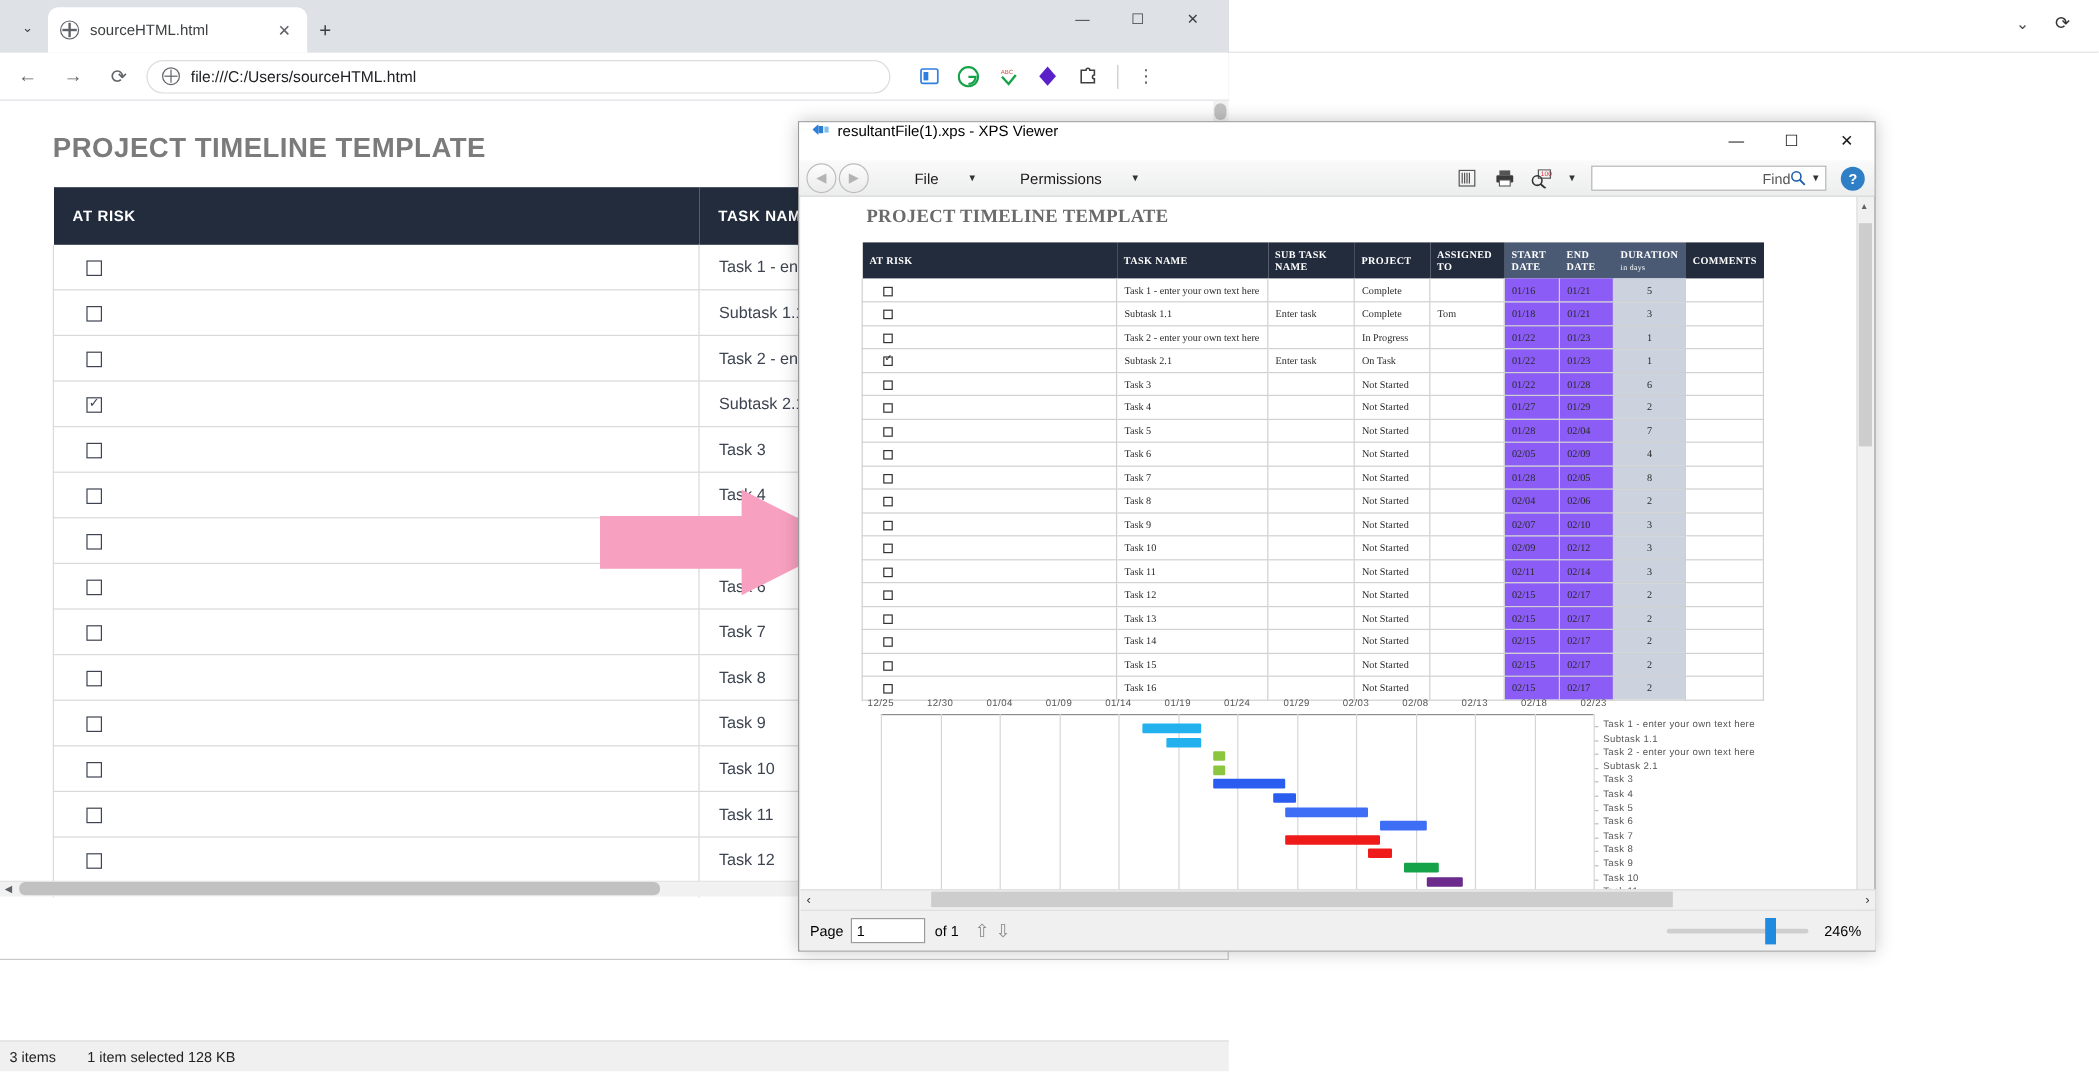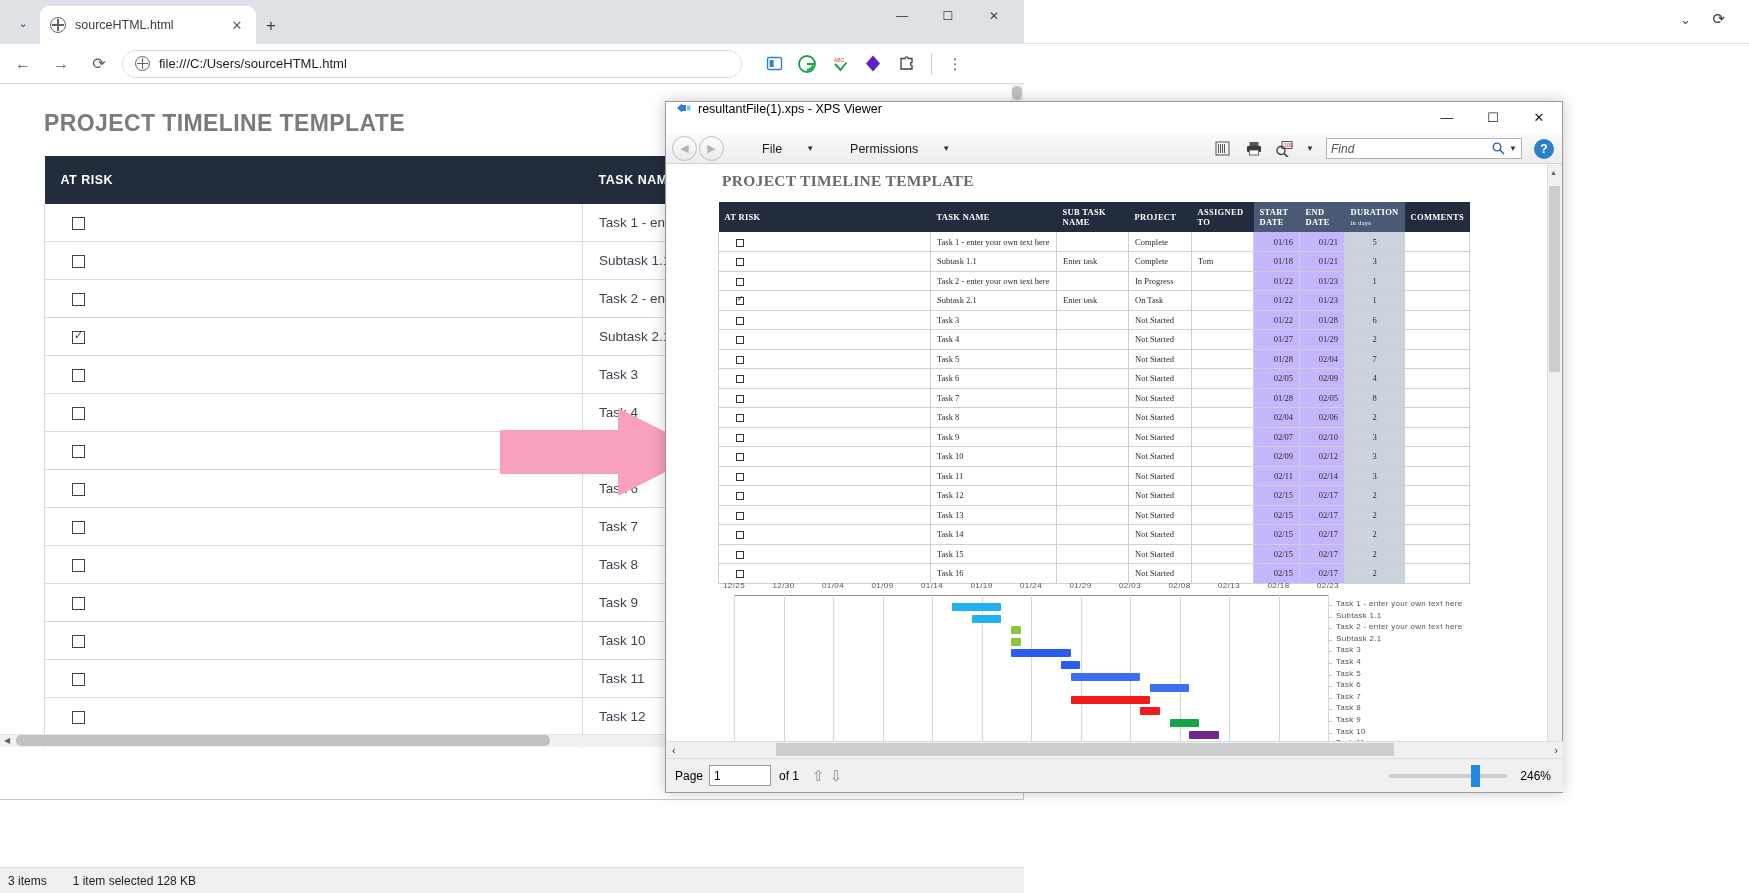--- a/index.html
+++ b/index.html
@@ -98,37 +98,37 @@
   #nav-arrows { width:54px; height:26px; margin-left:6px; display:flex; align-items:center; flex:none; }
   .navcircle { width:25px; height:25px; border-radius:50%; border:1px solid #bdbdbd;
      background:linear-gradient(#fdfdfd,#ebebeb); display:flex; align-items:center; justify-content:center;
      font-size:11px; color:#b4b4b4; }
   .menuitem { font-size:12.5px; color:#1a1a1a; margin-left:36px; display:flex; align-items:center; gap:24px; }
   .caret { font-size:8px; color:#333; }
   #tb-right { margin-left:auto; display:flex; align-items:center; gap:12px; padding-right:8px; }
   .tbicon { width:19px; height:19px; display:flex; align-items:center; justify-content:center; font-size:13px; color:#3a3a3a; }
   #find-box { width:196px; height:21px; background:#fff; border:1px solid #b4b4b4; display:flex;
      align-items:center; padding:0 4px; }
-  #find-ph { font-size:12px; color:#555; font-style:italic; flex:1; }
+  #find-ph { font-size:12px; color:#555; flex:1;text-align:right; }
   #help-icon { width:20px; height:20px; border-radius:50%; background:#2f7fc6; color:#fff; font-size:12px;
      display:flex; align-items:center; justify-content:center; font-weight:bold; }
 
   #xps-canvas { position:absolute; left:1px; top:62px; width:882px; height:600px; background:#ffffff; overflow:hidden; }
   #doc-title { position:absolute; left:55px; top:8px; font-size:15.5px; font-weight:bold;
      color:#6a6a6a; font-family:"Liberation Serif", serif; letter-spacing:0.3px; }
   #xps-table { position:absolute; left:51px; top:38px; border-collapse:collapse; table-layout:fixed;
      font-family:"Liberation Serif", serif; }
   #xps-table th { background:#232c3d; color:#fff; font-size:8.5px; font-weight:bold; letter-spacing:0.3px;
      padding:5px 6px; text-align:left; vertical-align:middle; height:26px; }
   #xps-table th.blue { background:#4a5a75; }
   #xps-table th .sub { font-weight:normal; font-size:6.5px; }
   #xps-table td { font-size:8.5px; color:#2a2a2a; padding:3px 6px; height:19.5px;
      border-bottom:1px solid #d0d0d0; border-right:1px solid #d0d0d0; }
   #xps-table td:first-child { border-left:1px solid #d0d0d0; }
-  #xps-table td.sdate, #xps-table td.edate { background:#c4b5fd; text-align:right;margin-left:48px; }
+  #xps-table td.sdate, #xps-table td.edate { background:#8b5cf6; text-align:left;margin-left:48px; }
   #xps-table td.dur { background:#ccd3de; text-align:center; }
   .xcbox { display:inline-block; width:8px; height:8px; border:1px solid #333; background:#fff;
      position:relative; vertical-align:middle; }
   .xcbox.checked::after { content:"✓"; position:absolute; left:0px; top:-4px; font-size:8px; color:#222; }
 
   
   #gantt { position:absolute; left:51px; top:417px; width:820px; height:185px; }
   .gaxis-lbl { position:absolute; font-size:8px; color:#555; font-family:"Liberation Sans", sans-serif;
       transform:translateX(-50%); letter-spacing:0.4px; }
   .gline { position:absolute; top:14px; width:1px; height:160px; background:#d6d6d6; }

